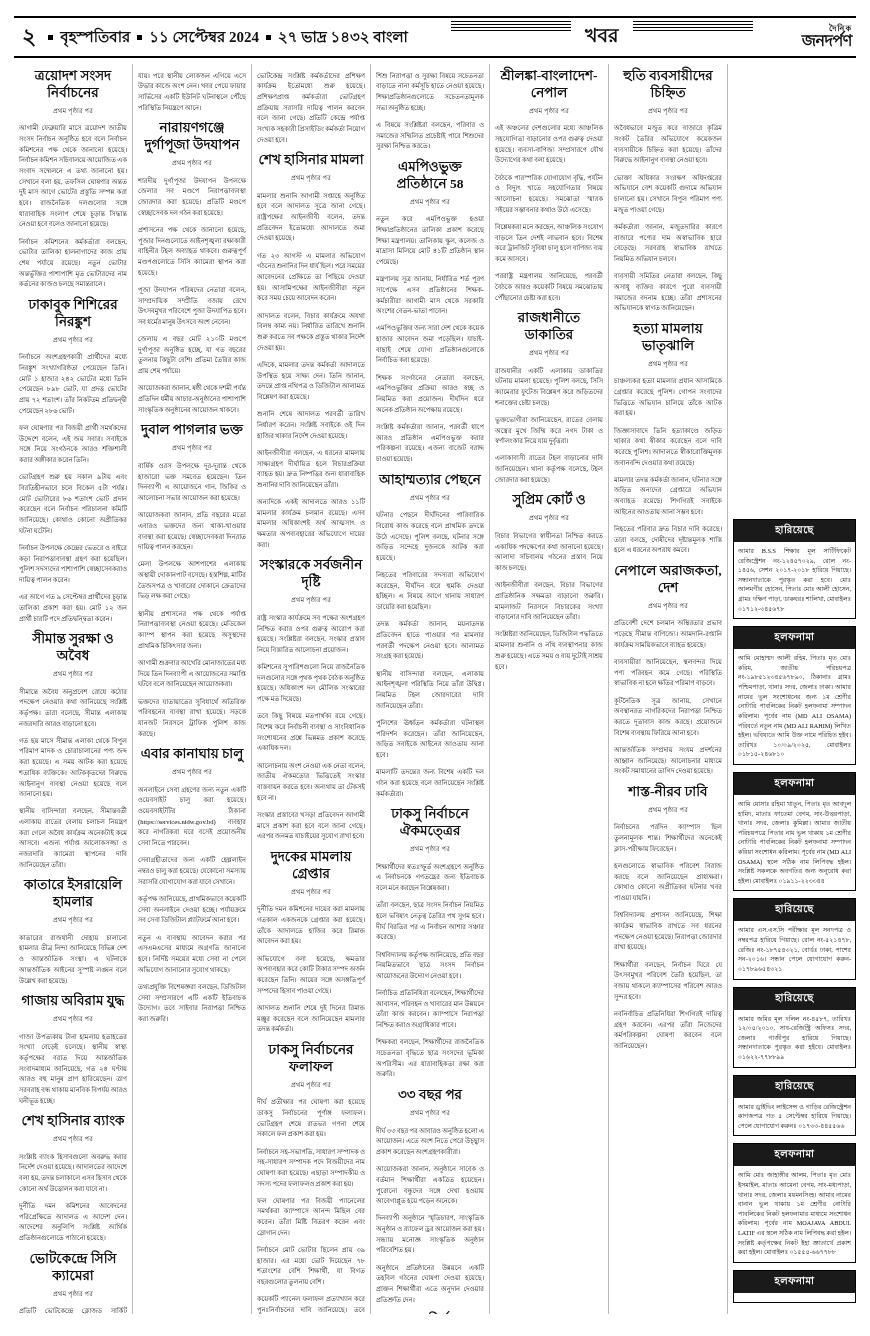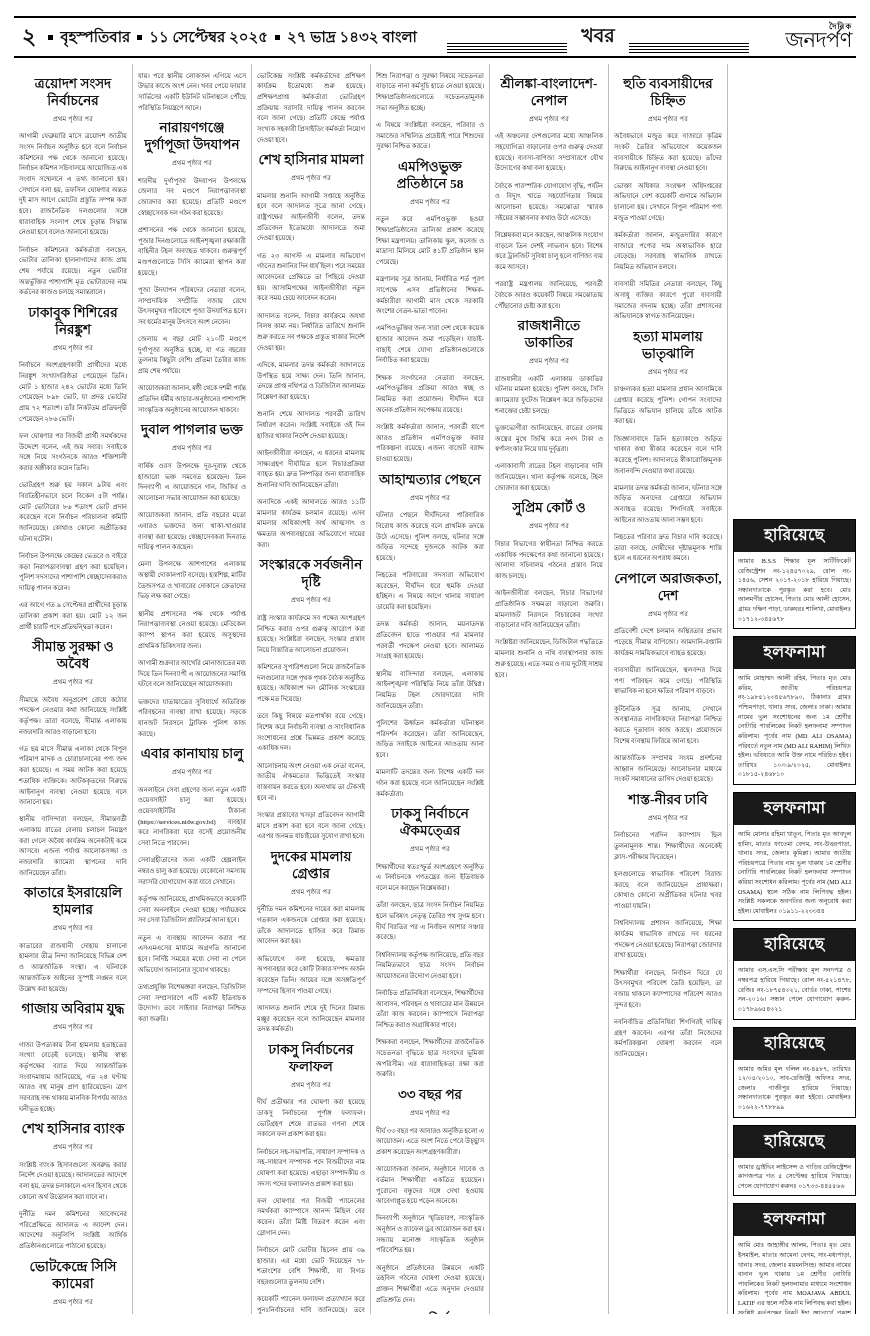--- a/index.html
+++ b/index.html
@@ -47,21 +47,21 @@
   }
   .sq {
     display: inline-block;
     width: 5px; height: 5px;
     background: #000;
     margin: 0 2px;
   }
   .masthead-center {
     flex: 1;
     display: flex;
-    align-items: flex-end;
+    align-items: flex-start;
     justify-content: center;
     gap: 8px;
   }
   .rule-lines {
     flex: 1;
     height: 10px;
     background: repeating-linear-gradient(
       to bottom,
       #000 0px, #000 1px,
       #fff 1px, #fff 3px
@@ -78,22 +78,22 @@
     text-align: right;
     padding-left: 6px;
     line-height: 1;
   }
   .logo-sub {
     font-size: 8px;
     font-weight: bold;
     letter-spacing: 1px;
   }
   .logo-main {
-    font-size: 21px;
-    font-weight: normal;
+    font-size: 16px;
+    font-weight: bold;
     letter-spacing: -0.5px;
     line-height: 0.95;
   }
 
   
   .columns {
     display: flex;
     margin-top: 6px;
     height: 1250px;
   }
@@ -108,21 +108,21 @@
 
   
   .headline {
     font-size: 13.5px;
     font-weight: bold;
     text-align: center;
     line-height: 1.25;
     margin: 7px 0 2px 0;
     padding-bottom: 2px;
   }
-  .headline.first { margin-top: 12px; }
+  .headline.first { margin-top: 4px; }
   .byline {
     font-size: 6.5px;
     text-align: center;
     margin-bottom: 2px;
     letter-spacing: 0.2px;
   }
   .body {
     font-size: 6.6px;
     line-height: 1.62;
     text-align: justify;
@@ -134,21 +134,21 @@
 
   
   .ad-box {
     border: 1px solid #000;
     margin-bottom: 7px;
     padding: 3px 4px 5px 4px;
   }
   .ad-title {
     background: #1a1a1a;
     color: #fff;
-    font-size: 16px;
+    font-size: 10px;
     font-weight: bold;
     text-align: center;
     padding: 2px 0 3px 0;
     margin: -3px -4px 4px -4px;
     letter-spacing: 0.5px;
   }
   .ad-body {
     font-size: 6.2px;
     line-height: 1.55;
     text-align: justify;
@@ -158,21 +158,21 @@
 <body>
 
 <div class="page">
 
   <div class="masthead">
     <div class="page-number">২</div>
     <div class="masthead-date">
       <span class="sq"></span>
       <span>বৃহস্পতিবার</span>
       <span class="sq"></span>
-      <span>১১ সেপ্টেম্বর ২০২৫</span>
+      <span>১১ সেপ্টেম্বর 2024</span>
       <span class="sq"></span>
       <span>২৭ ভাদ্র ১৪৩২ বাংলা</span>
     </div>
     <div class="masthead-center">
       <div class="rule-lines"></div>
       <div class="section-title">খবর</div>
       <div class="rule-lines"></div>
     </div>
     <div class="logo-block">
       <div class="logo-sub">দৈনিক</div>

